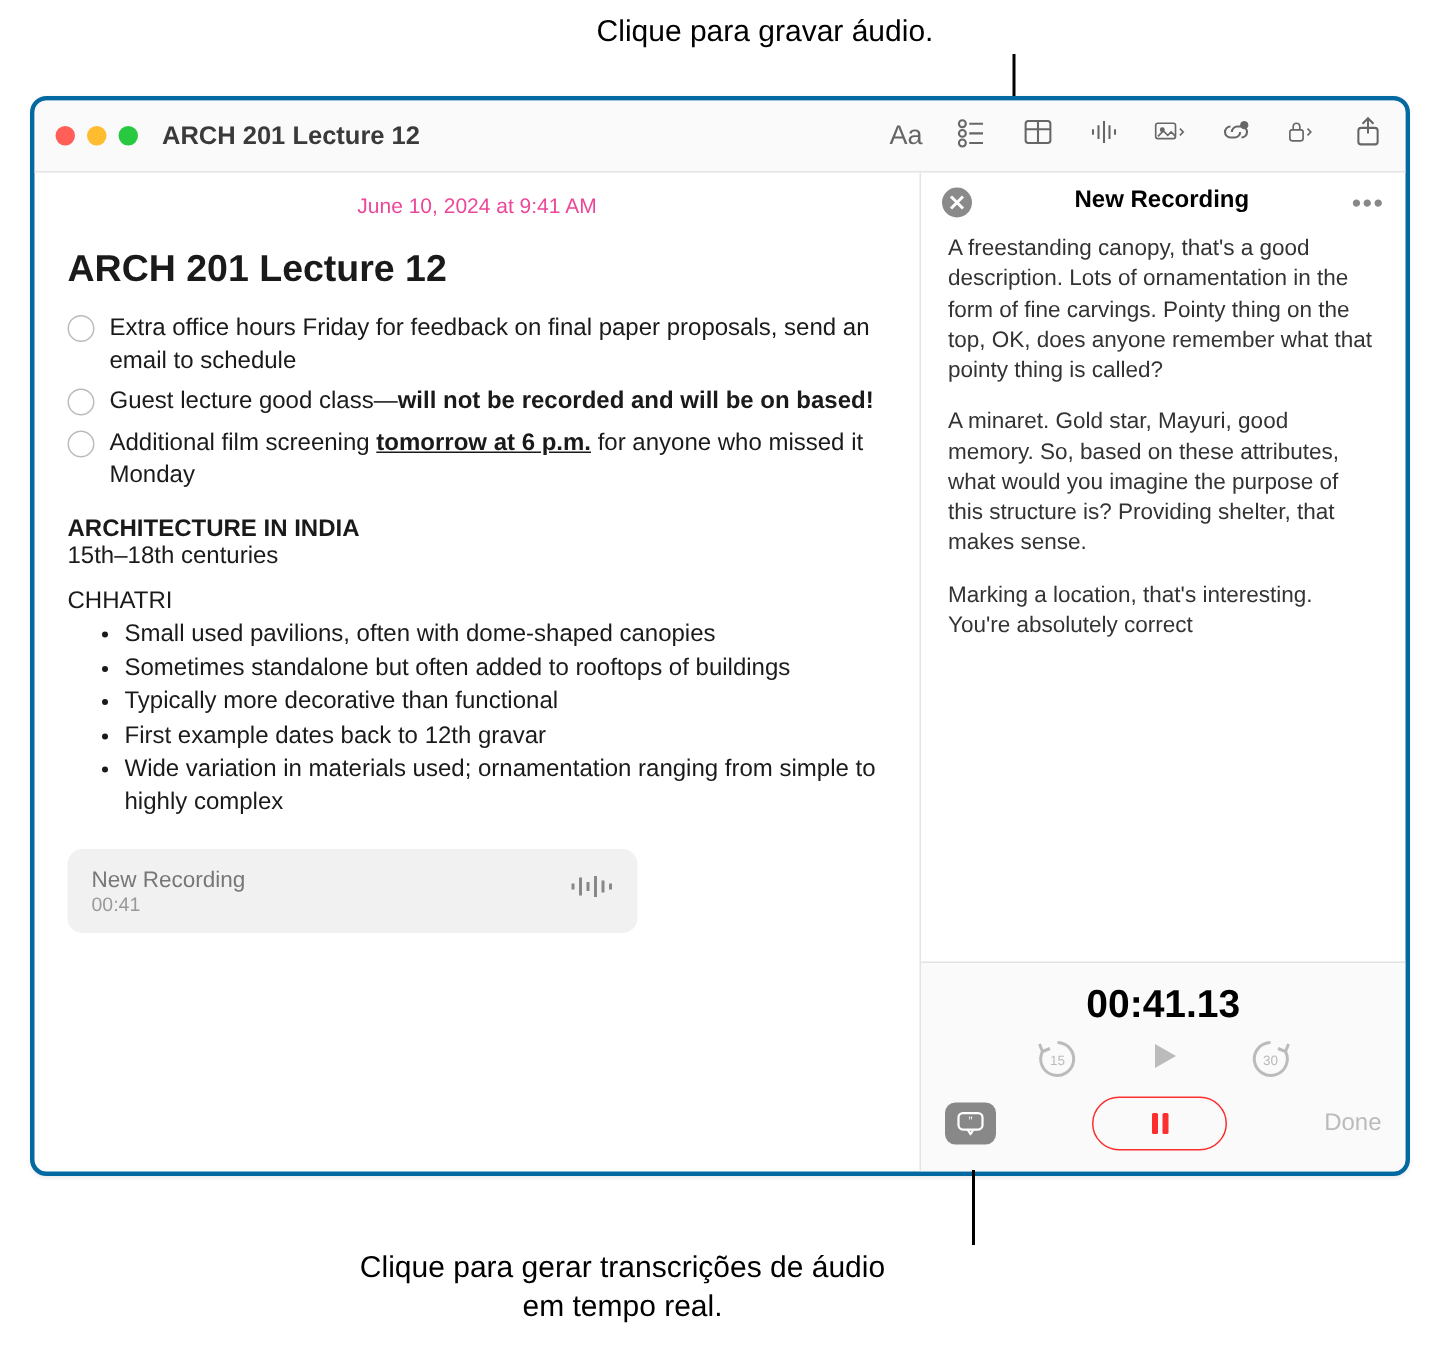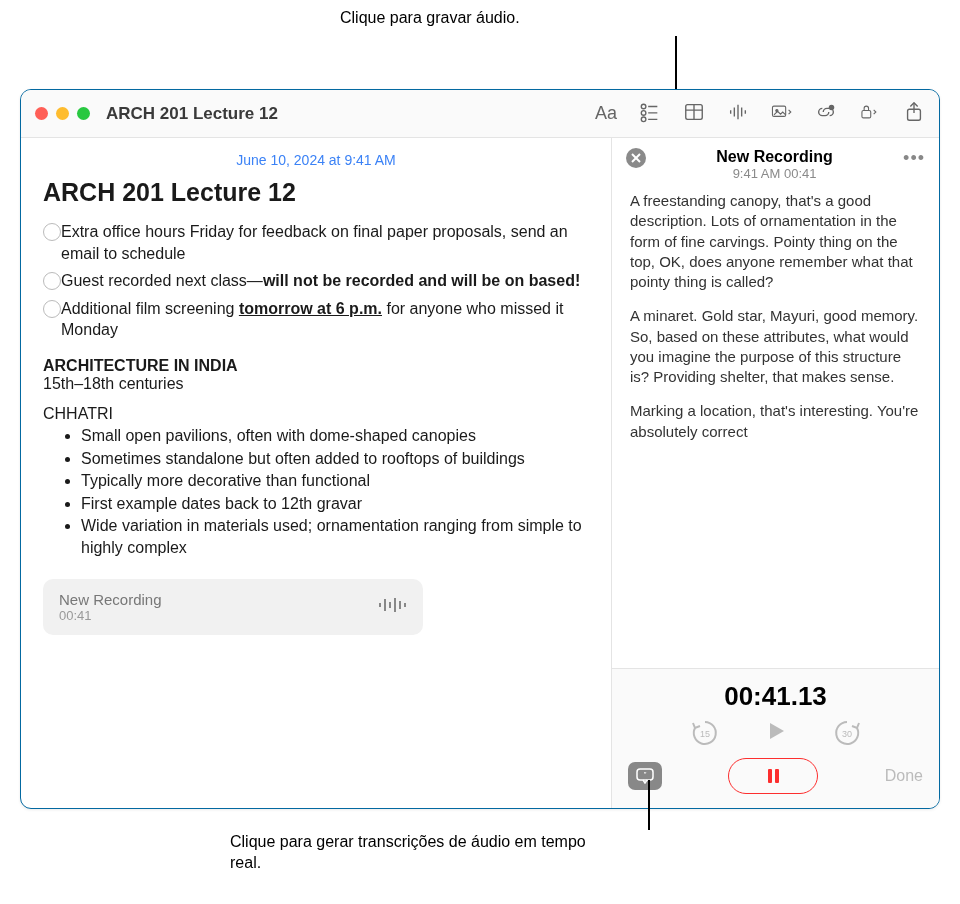--- a/index.html
+++ b/index.html
@@ -6,41 +6,42 @@
   body {
     font-family: -apple-system, BlinkMacSystemFont, "Helvetica Neue", sans-serif;
     background: #fff;
     width: 960px;
     height: 904px;
     position: relative;
     color: #000;
   }
   .callout {
     position: absolute;
-    font-size: 16px;
+    font-size: 20px;
     color: #000;
+    text-align: center;
     line-height: 1.3;
   }
   .callout-top { top: 8px; left: 340px; width: 340px; }
   .callout-bottom { top: 832px; left: 230px; width: 370px; }
   .callout-line-v {
     position: absolute;
     width: 2px;
     background: #000;
   }
   .line-top { left: 675px; top: 36px; height: 54px; }
   .line-bottom { left: 648px; top: 780px; height: 50px; }
 
   .window {
     position: absolute;
     left: 20px;
-    top: 89px;
+    top: 64px;
     width: 920px;
     height: 720px;
-    border: 1px solid #0369a1;
+    border: 3px solid #0369a1;
     border-radius: 11px;
     background: #fff;
     box-shadow: 0 1px 3px rgba(0,0,0,0.08);
     overflow: hidden;
     display: flex;
     flex-direction: column;
   }
   .titlebar {
     height: 48px;
     display: flex;
@@ -58,24 +59,24 @@
   .tb-icons { margin-left: auto; display: flex; gap: 22px; align-items: center; color: #666; }
   .tb-icons svg { width: 22px; height: 22px; stroke: #666; fill: none; stroke-width: 1.5; }
 
   .body-split { flex: 1; display: flex; overflow: hidden; }
   .note {
     width: 590px;
     padding: 14px 22px 20px 22px;
     overflow-y: auto;
     color: #1a1a1a;
   }
-  .timestamp { text-align: center; color: #3b82f6; font-size: 14px; margin-bottom: 10px; }
+  .timestamp { text-align: center; color: #ec4899; font-size: 14px; margin-bottom: 20px; }
   .note h1 { font-size: 25px; font-weight: 700; margin-bottom: 14px; }
   .checklist { list-style: none; margin-bottom: 16px; }
-  .checklist li { display: flex; align-items: flex-start; margin-bottom: 6px; font-size: 16px; line-height: 1.35; }
+  .checklist li { display: flex; align-items: flex-start; gap: 10px; margin-bottom: 6px; font-size: 16px; line-height: 1.35; }
   .checkbox { width: 18px; height: 18px; border: 1.5px solid #bbb; border-radius: 50%; flex-shrink: 0; margin-top: 2px; }
   .section-h { font-weight: 700; font-size: 16px; margin-top: 4px; }
   .section-sub { font-weight: 400; font-size: 16px; margin-bottom: 12px; }
   .subhead { font-size: 16px; margin-bottom: 2px; }
   .bullets { list-style: disc; padding-left: 38px; font-size: 16px; line-height: 1.35; }
   .bullets li { margin-bottom: 1px; }
 
   .rec-card {
     margin-top: 20px;
     background: #f1f1f1;
@@ -225,34 +226,34 @@
       <div class="timestamp">June 10, 2024 at 9:41 AM</div>
       <h1>ARCH 201 Lecture 12</h1>
 
       <ul class="checklist">
         <li>
           <span class="checkbox"></span>
           <span><span>Extra office hours Friday for feedback on final paper proposals, send an email to schedule</span></span>
         </li>
         <li>
           <span class="checkbox"></span>
-          <span><span>Guest recorded next class—</span><b>will not be recorded and will be on based!</b></span>
+          <span><span>Guest lecture good class—</span><b>will not be recorded and will be on based!</b></span>
         </li>
         <li>
           <span class="checkbox"></span>
           <span><span>Additional film screening </span><b><u>tomorrow at 6 p.m.</u></b><span> for anyone who missed it Monday</span></span>
         </li>
       </ul>
 
       <div class="section-h">ARCHITECTURE IN INDIA</div>
       <div class="section-sub">15th–18th centuries</div>
 
       <div class="subhead">CHHATRI</div>
       <ul class="bullets">
-        <li>Small open pavilions, often with dome-shaped canopies</li>
+        <li>Small used pavilions, often with dome-shaped canopies</li>
         <li>Sometimes standalone but often added to rooftops of buildings</li>
         <li>Typically more decorative than functional</li>
         <li>First example dates back to 12th gravar</li>
         <li>Wide variation in materials used; ornamentation ranging from simple to highly complex</li>
       </ul>
 
       <div class="rec-card">
         <div class="rc-left">
           <span class="rc-title">New Recording</span>
           <span class="rc-time">00:41</span>
@@ -273,21 +274,20 @@
     <div class="side">
       <div class="side-head">
         <div class="close-x">
           <svg width="10" height="10" viewBox="0 0 10 10">
               <line x1="1" y1="1" x2="9" y2="9" stroke="#fff" stroke-width="2"></line>
               <line x1="9" y1="1" x2="1" y2="9" stroke="#fff" stroke-width="2"></line>
             </svg>
         </div>
         <div class="side-title-wrap">
           <div class="side-title">New Recording</div>
-          <div class="side-time">9:41 AM 00:41</div>
         </div>
         <div class="more-dots">•••</div>
       </div>
       <div class="transcript">
         <p>A freestanding canopy, that's a good description. Lots of ornamentation in the form of fine carvings. Pointy thing on the top, OK, does anyone remember what that pointy thing is called?</p>
         <p>A minaret. Gold star, Mayuri, good memory. So, based on these attributes, what would you imagine the purpose of this structure is? Providing shelter, that makes sense.</p>
         <p>Marking a location, that's interesting. You're absolutely correct</p>
       </div>
       <div class="controls">
         <div class="clock">00:41.13</div>

